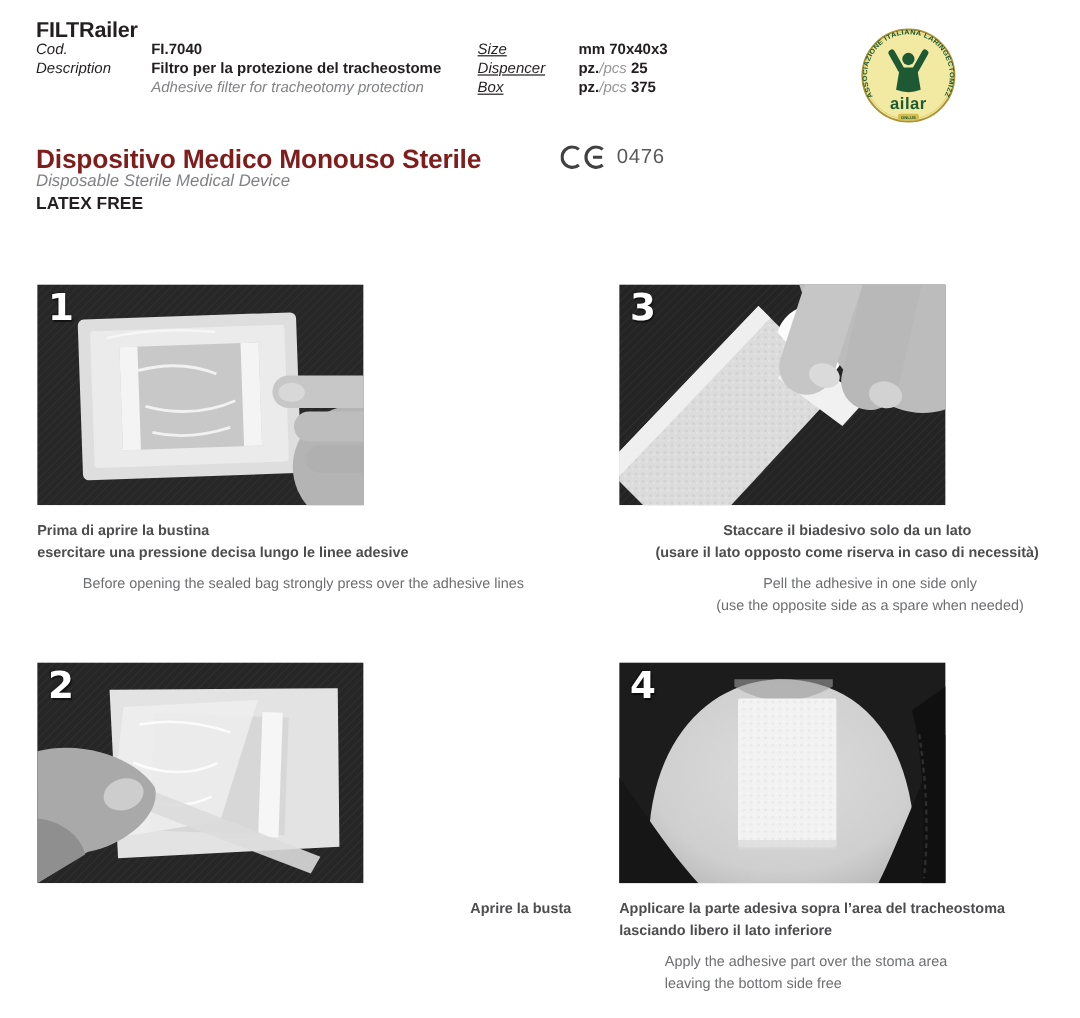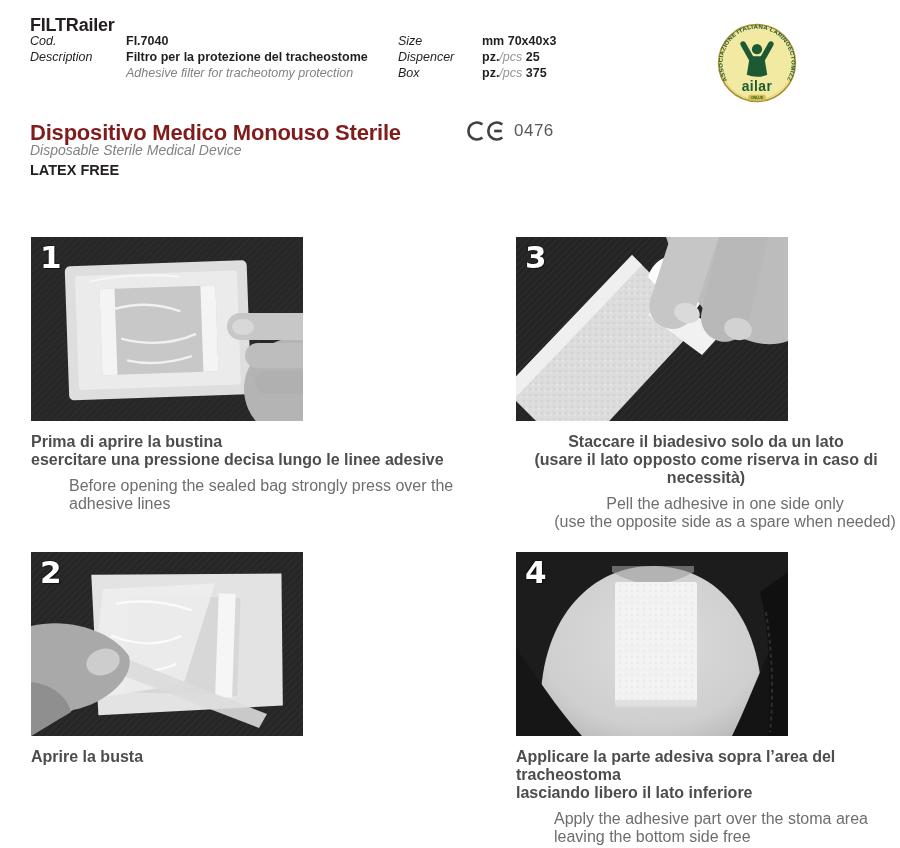--- a/index.html
+++ b/index.html
@@ -6,42 +6,42 @@
   html,body { width:900px; height:848px; background:#ffffff; overflow:hidden;
     font-family:"Liberation Sans", sans-serif; color:#231f20; }
   .abs { position:absolute; }
 
   
   .brand-title { left:30px; top:15px; font-size:18px; font-weight:700; letter-spacing:-0.2px; }
   .info-table { top:33px; font-size:12.5px; line-height:16px; }
   .info-table .row { display:flex;gap:12px; }
   .lab { font-style:italic; color:#231f20; }
   .left-table  { left:30px; }  .left-table  .lab { width:84px; flex:0 0 84px; }
-  .right-table { left:398px; } .right-table .lab { width:72px; flex:0 0 72px; }
+  .right-table { left:398px; } .right-table .lab { width:72px; flex:0 0 72px;text-decoration:underline; }
   .val { font-weight:700; color:#231f20; }
   .val-en { font-style:italic; color:#808285; font-weight:400; }
   .pcs { font-style:italic; color:#939598; font-weight:400;text-align:right; }
 
   
   .logo-box { left:716px; top:22px; width:82px; height:82px; }
 
   
   .dev-it   { left:30px; top:120px; font-size:22px; font-weight:600; color:#7f1d1d; letter-spacing:-0.2px; }
   .dev-en   { left:30px; top:142px; font-size:14px; font-style:italic; color:#808285; }
   .dev-latex{ left:30px; top:162px; font-size:14.5px; font-weight:700; color:#231f20; }
   .ce-wrap  { left:467px; top:121px; display:flex; align-items:flex-start; gap:9px; }
   .ce-num   { font-size:17px; color:#58595b; letter-spacing:0.5px; }
 
   
   .photo { width:272px; height:184px; }
   .photo svg { display:block; width:272px; height:184px; }
   .step-num { position:absolute; left:9px; top:2px; font-family:"DejaVu Sans", sans-serif;
     font-size:31px; font-weight:800; color:#ffffff;
     text-shadow:1px 1px 1px rgba(0,0,0,.55), -1px -1px 1px rgba(0,0,0,.35); }
-  .caption { font-size:16px; }
+  .caption { font-size:12px; }
   .cap-it { font-weight:700; color:#4d4d4f; line-height:18px; }
   .cap-en { color:#6d6e71; line-height:18px; margin-top:8px;margin-left:38px; }
 </style>
 </head>
 <body>
 
 <div class="abs brand-title">FILTRailer</div>
 
 <div class="abs info-table left-table">
   <div class="row">
@@ -194,21 +194,21 @@
     </g>
 
     <polygon points="78,100 236,162 228,176 72,116" fill="#dcdcdc" opacity="0.9"></polygon>
 
     <path d="M0,74 C42,64 84,82 98,104 C104,126 74,152 42,158 L0,184 Z" fill="#a9a9a9"></path>
     <ellipse cx="72" cy="110" rx="17" ry="13" transform="rotate(-18 72 110)" fill="#cdcdcd"></ellipse>
     <path d="M0,130 C20,132 36,144 40,160 L0,184 Z" fill="#8f8f8f"></path>
   </svg>
   <div class="step-num">2</div>
 </div>
-<div class="abs caption" style="left:31px; top:748px; width:445px;">
+<div class="abs caption" style="left:31px; top:748px; width:445px;text-align:right;">
   <div class="cap-it">Aprire la busta</div>
 </div>
 
 <div class="abs photo" style="left:516px; top:552px;">
   <svg viewBox="0 0 272 184">
     <defs>
       <radialGradient id="neck4" cx="50%" cy="45%" r="70%">
         <stop offset="0%" stop-color="#dcdcdc"></stop>
           <stop offset="70%" stop-color="#cfcfcf"></stop>
           <stop offset="100%" stop-color="#b5b5b5"></stop>

